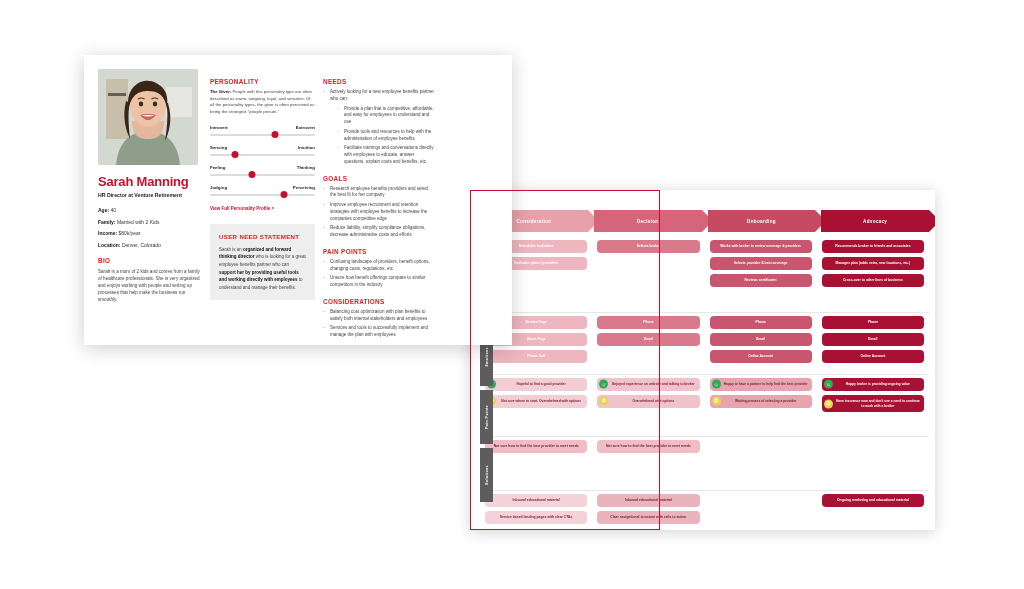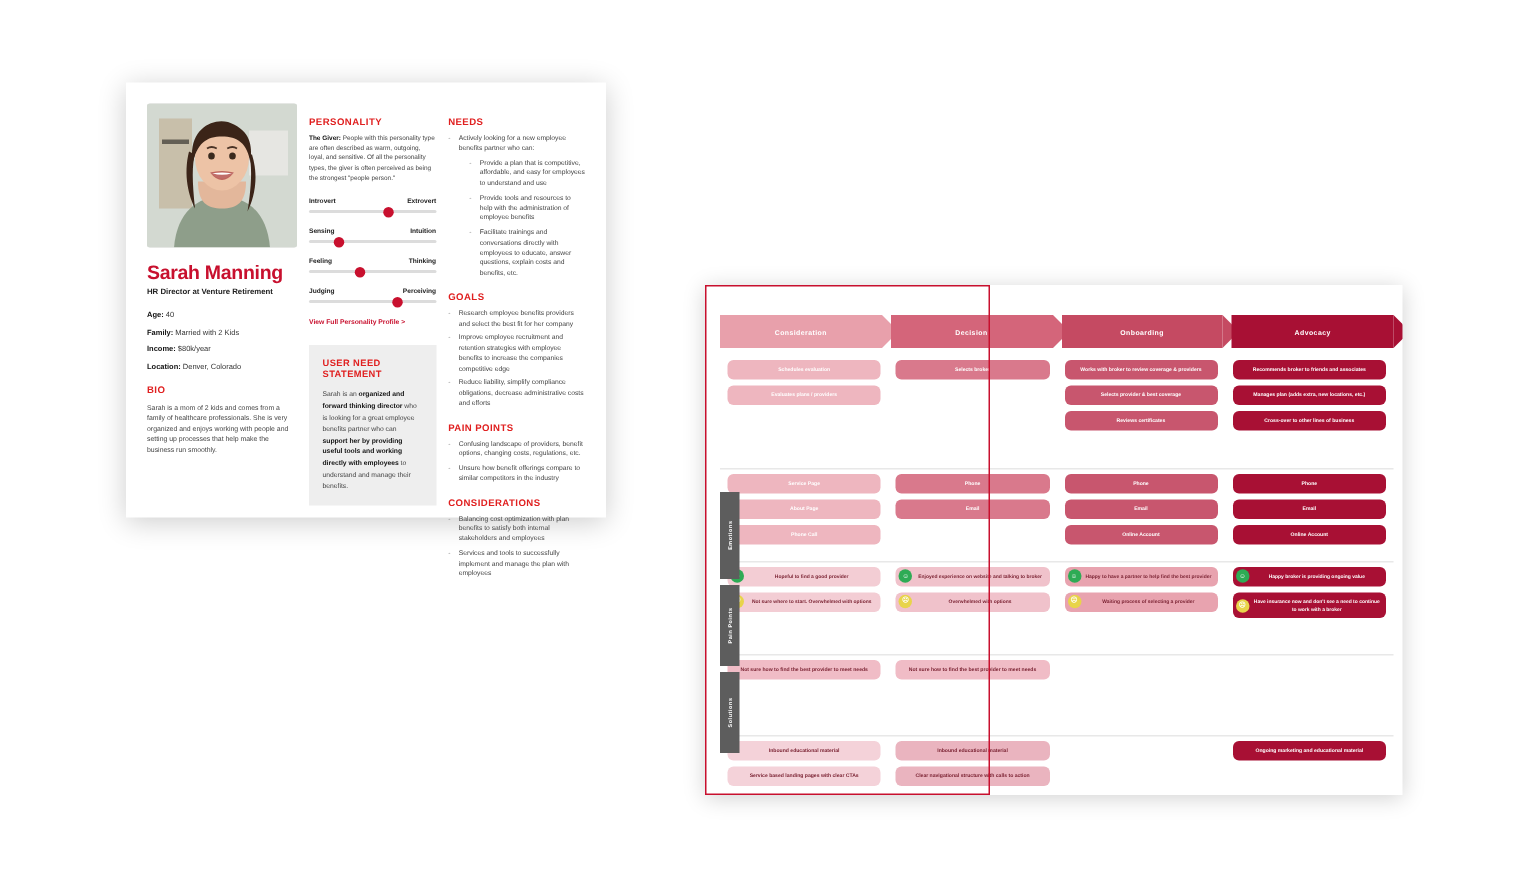--- a/index.html
+++ b/index.html
@@ -40,21 +40,21 @@
 
   .emo-card{position:relative;margin:0 5px 4px 5px;border-radius:4px;padding:4px 4px 4px 14px;
     font-size:3.3px;line-height:1.45;text-align:center;font-weight:600;}
   .emo-face{position:absolute;left:2px;top:50%;transform:translateY(-50%);width:9px;height:9px;border-radius:50%;
     display:flex;align-items:center;justify-content:center;font-size:4.5px;color:#fff;}
 
   .jm-highlight{position:absolute;left:0px;top:0px;width:190px;height:340px;
     border:1.6px solid #c8102e;box-sizing:border-box;z-index:40;pointer-events:none;}
 
   
-  #persona-card{position:absolute;left:84px;top:55px;width:320px;height:290px;background:#fff;
+  #persona-card{position:absolute;left:84px;top:55px;width:428px;height:290px;background:#fff;
     box-shadow:0 3px 18px rgba(0,0,0,.20);z-index:30;padding:14px 14px 10px 14px;box-sizing:border-box;}
 
   .pc-cols{display:flex;height:100%;}
   .col-left{width:112px;padding-right:8px;box-sizing:border-box;}
   .col-mid{width:113px;padding-right:8px;box-sizing:border-box;}
   .col-right{width:113px;box-sizing:border-box;}
 
   .avatar{width:100px;height:96px;border-radius:2px;overflow:hidden;background:#cfd6cf;position:relative;}
   .persona-name{color:#c8102e;font-size:13px;font-weight:bold;margin:9px 0 3px 0;letter-spacing:-.2px;}
   .persona-role{font-size:5.2px;font-weight:bold;color:#222;margin-bottom:9px;}

